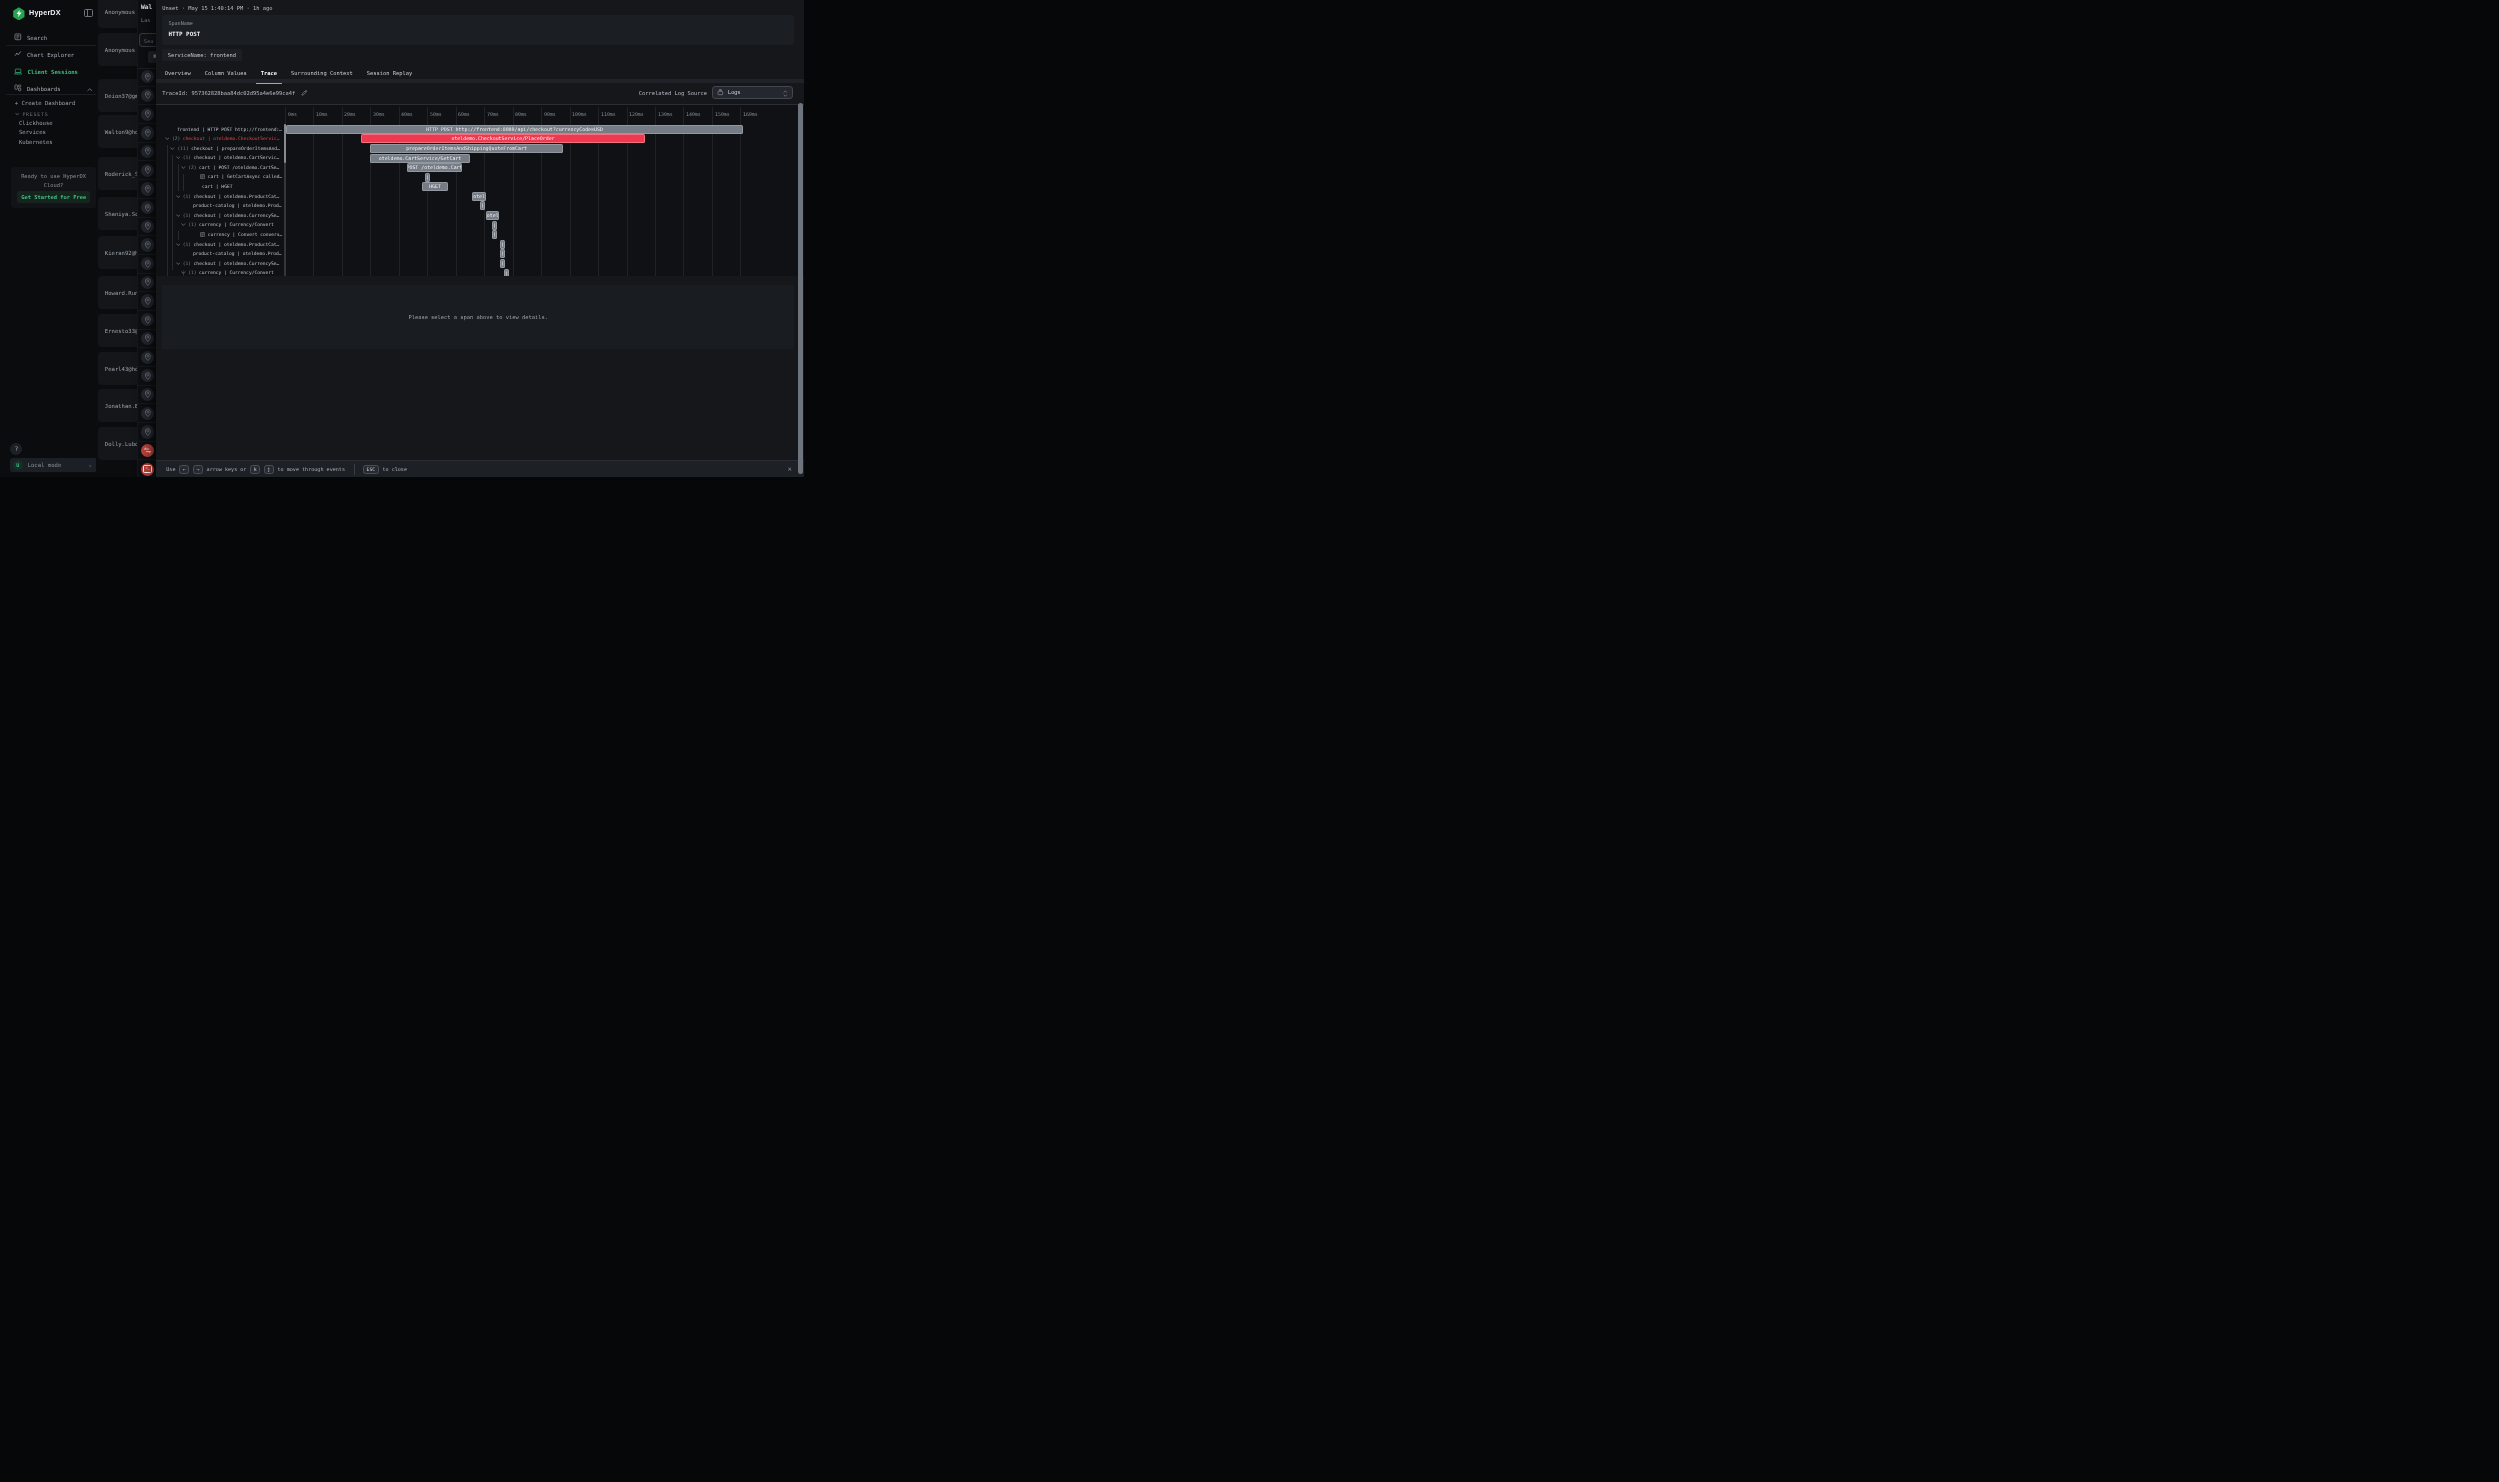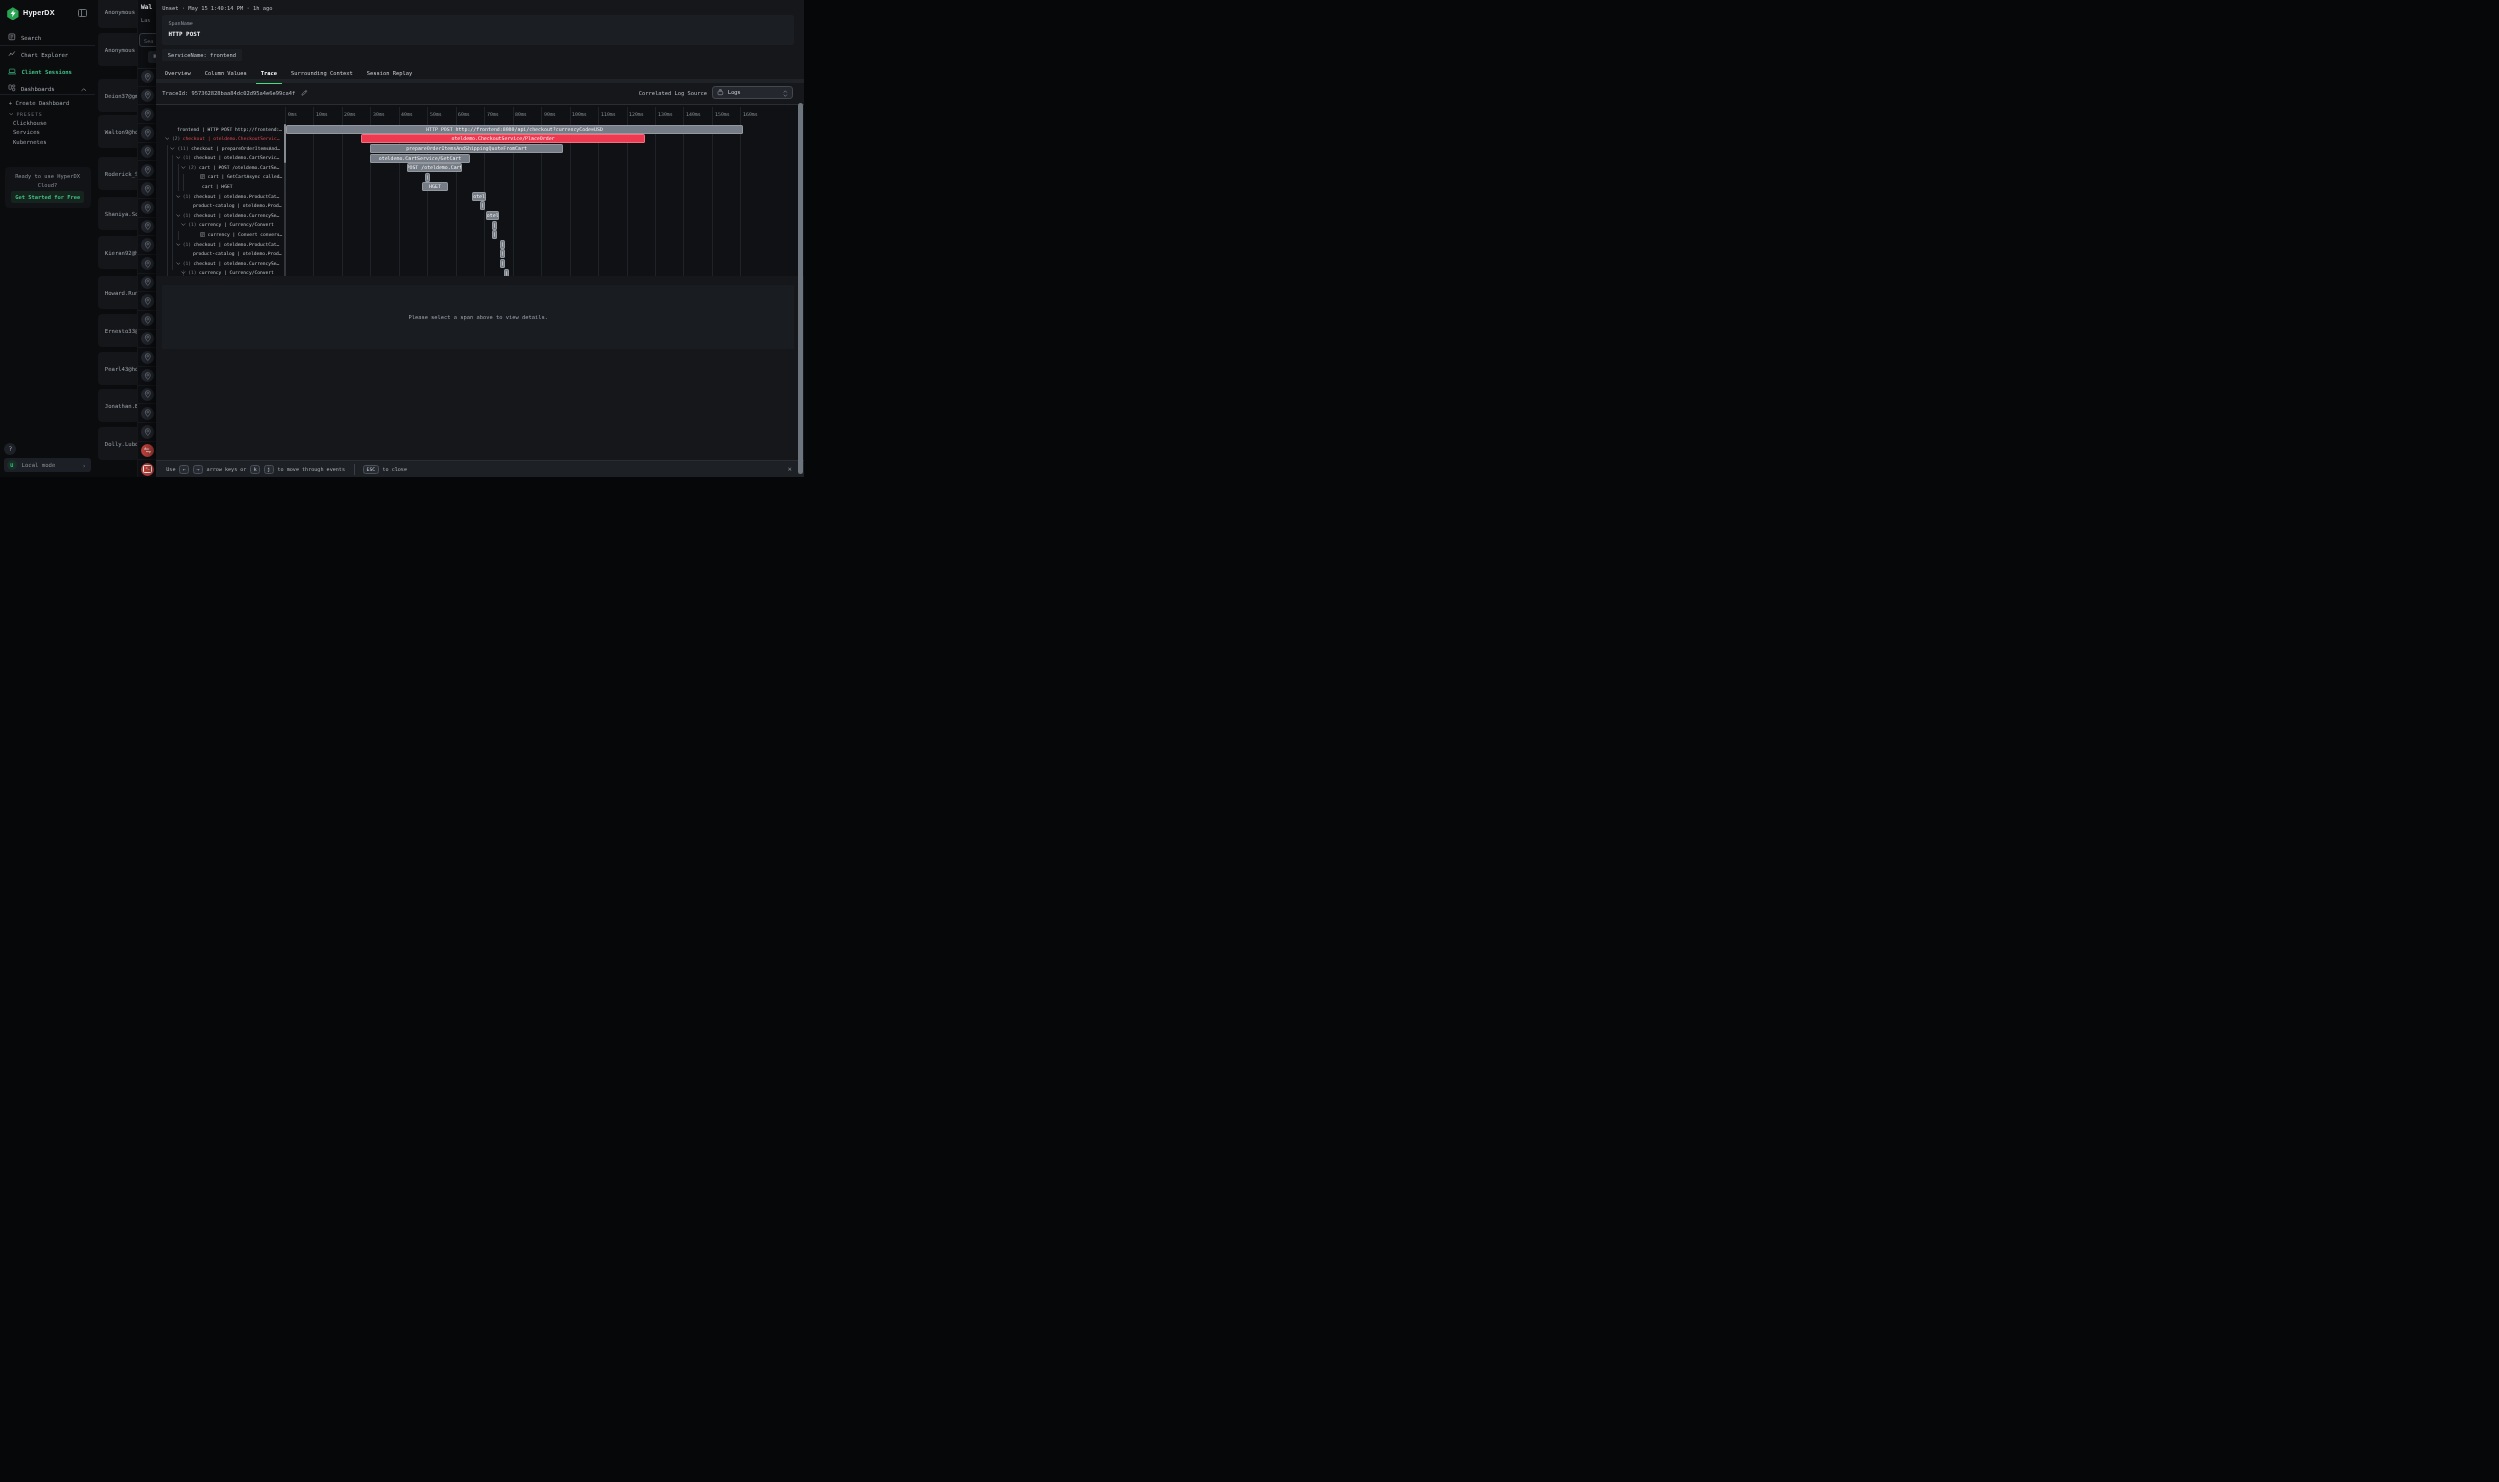--- a/index.html
+++ b/index.html
@@ -1,21 +1,21 @@
 <!DOCTYPE html>
 <html style="font-size:8.2px"><head>
 <meta charset="utf-8">
 <style>
   html,body{margin:0;padding:0;background:#060708;}
   #app{position:relative;width:804px;height:477px;overflow:hidden;background:#0b0c0e;
        font-family:"DejaVu Sans Mono","Liberation Mono",monospace;color:#c2c7cd;}
   .sans{font-family:"Liberation Sans","DejaVu Sans",sans-serif;}
 
   
-  #sidebar{position:absolute;left:0;top:0;width:95px;height:477px;background:#0b0c0e;border-right:0.5px solid #17191d;padding-left:36px;}
+  #sidebar{position:absolute;left:6px;top:0;width:95px;height:477px;background:#0b0c0e;border-right:0.5px solid #17191d;padding-left:36px;}
   #logo-row{position:absolute;left:0;top:6.2px;width:95px;height:15.4px;}
   #logo-hex{position:absolute;left:6.7px;top:1px;width:12.3px;height:13.3px;background:#27a351;
             clip-path:polygon(50% 0,96% 26%,96% 74%,50% 100%,4% 74%,4% 26%);display:flex;align-items:center;justify-content:center;}
   #brand{position:absolute;left:23px;top:2.1px;font-size:7.2px;font-weight:bold;color:#f0f2f5;letter-spacing:0.2px;}
   #collapse-icon{position:absolute;right:7.7px;top:2.6px;width:7.7px;height:6.7px;border:0.8px solid #6d737b;border-radius:1.5px;}
   #collapse-icon::after{content:"";position:absolute;left:2.1px;top:0;bottom:0;width:0.8px;background:#6d737b;}
   .nav-item{position:absolute;left:0;width:95px;height:13.3px;display:flex;align-items:center;gap:5.1px;padding-left:8.2px;box-sizing:border-box;
             font-size:5.6px;color:#a6acb4;cursor:pointer;}
   .nav-item.active{color:#40bf86;font-weight:bold;}
   .nav-item svg{flex:0 0 auto;}

